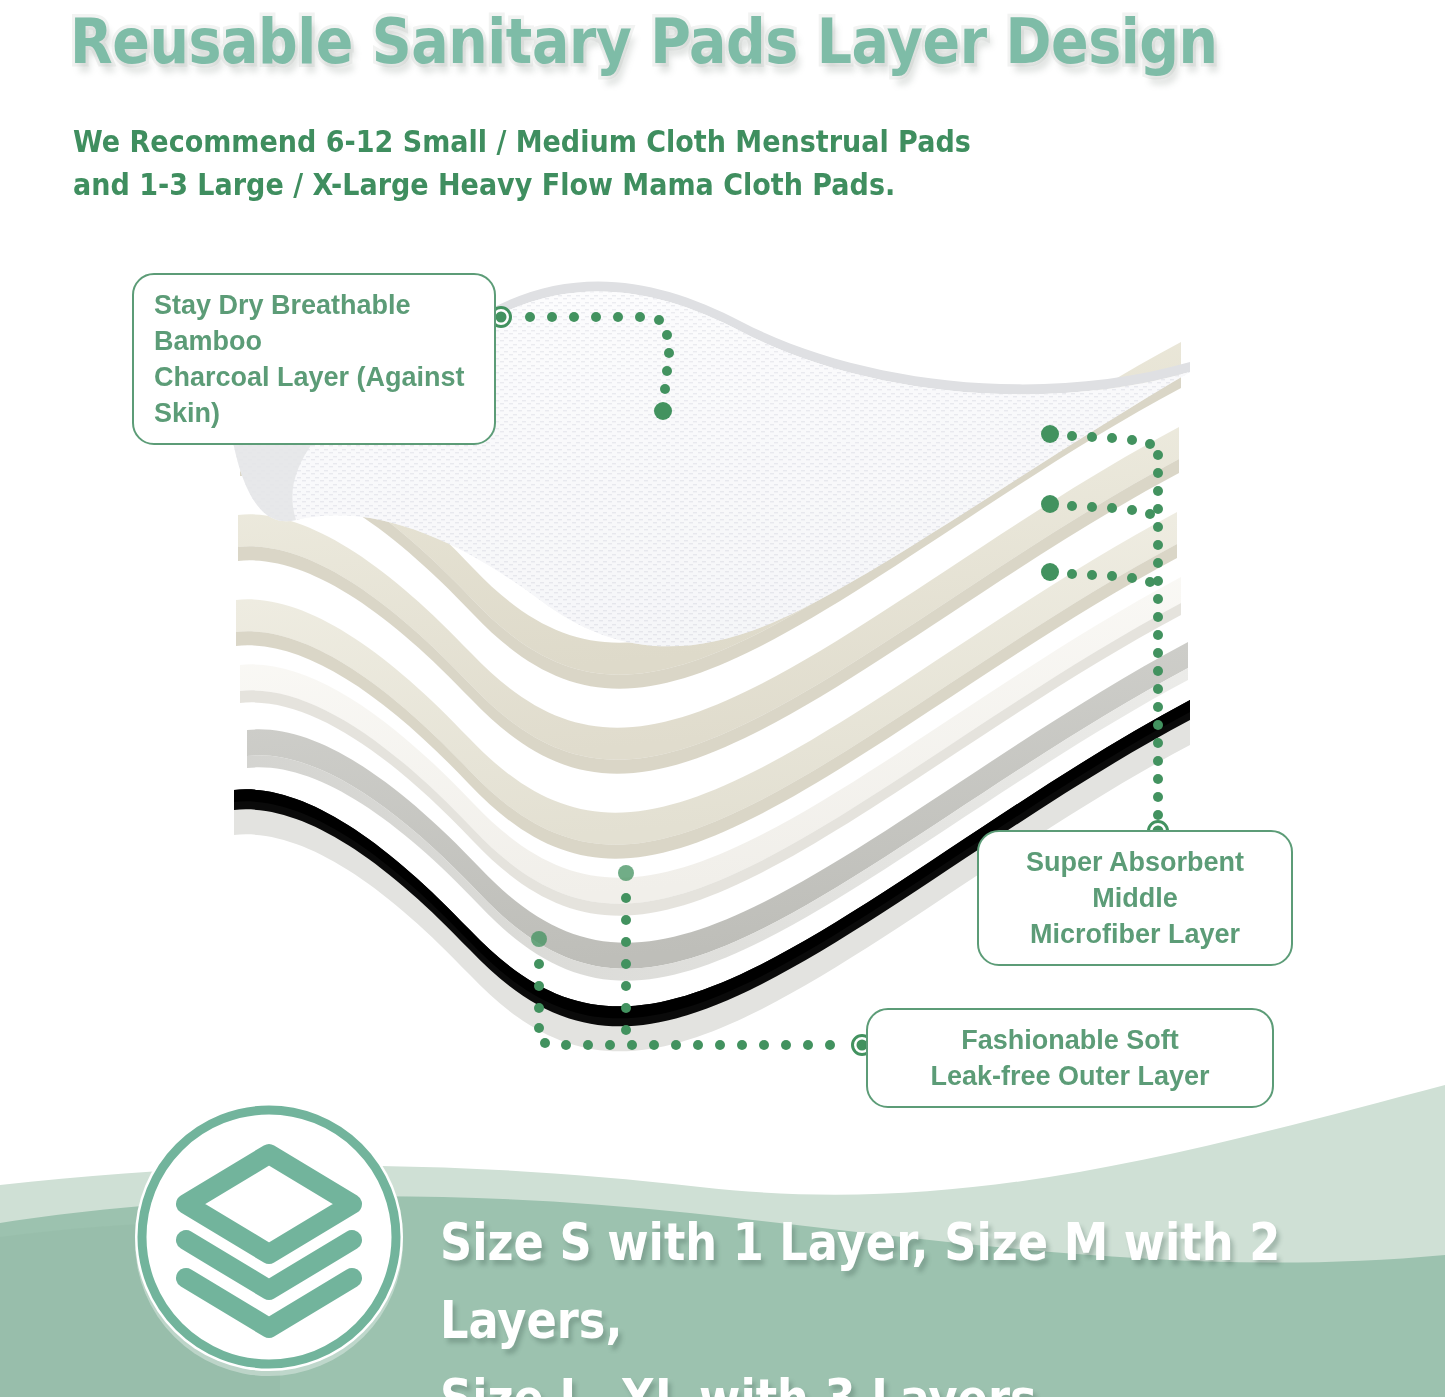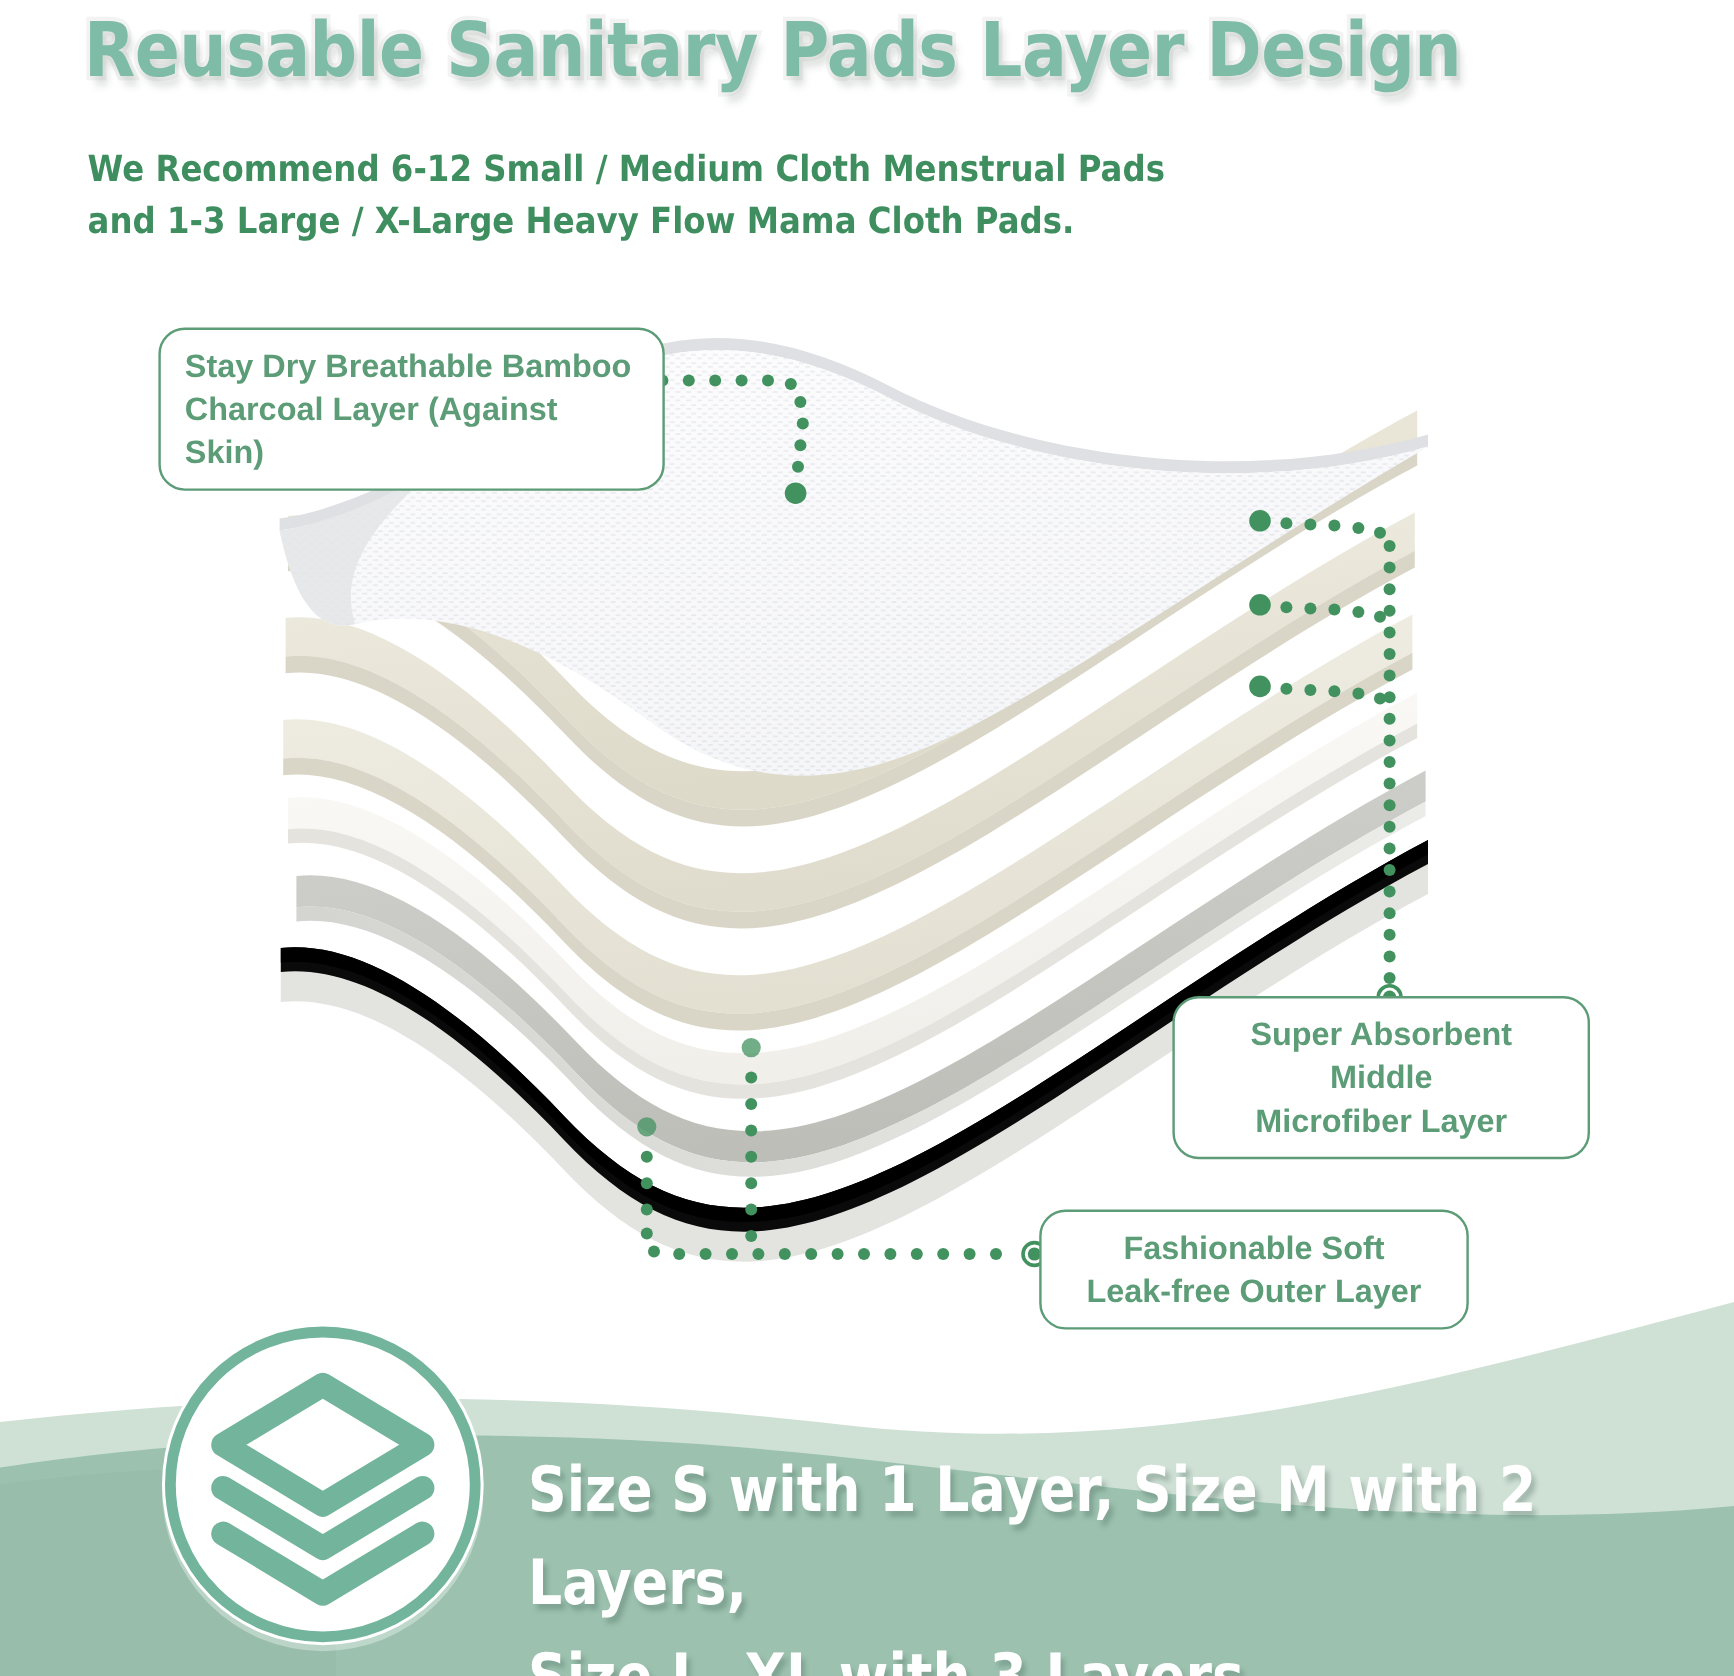--- a/index.html
+++ b/index.html
@@ -75,35 +75,35 @@
     font-size: 27px;
     font-weight: bold;
     line-height: 36px;
     padding: 12px 20px;
     white-space: pre-line;
   }
 
   #callout-top {
     left: 132px;
     top: 273px;
-    width: 422px;
+    width: 364px;
     text-align: left;
   }
 
   #callout-middle {
     left: 977px;
     top: 830px;
-    width: 348px;
+    width: 316px;
     text-align: center;
   }
 
   #callout-bottom {
     left: 866px;
     top: 1008px;
-    width: 358px;
+    width: 408px;
     text-align: center;
   }
 
   
   #bottom-wave {
     position: absolute;
     left: 0;
     bottom: 0;
     width: 1445px;
     height: 330px;

